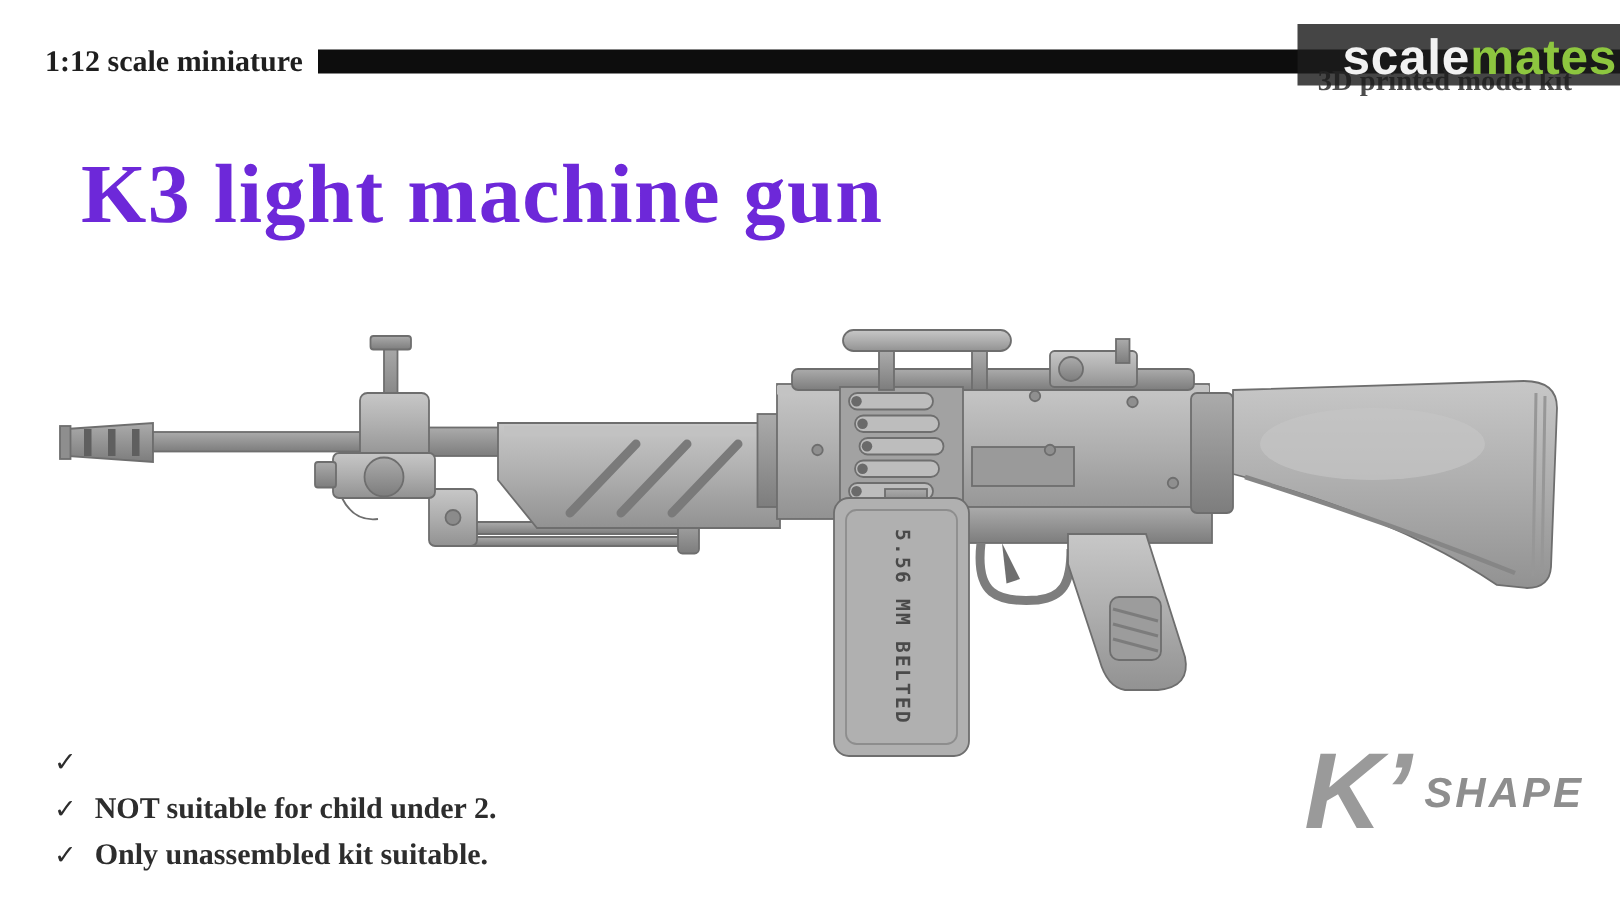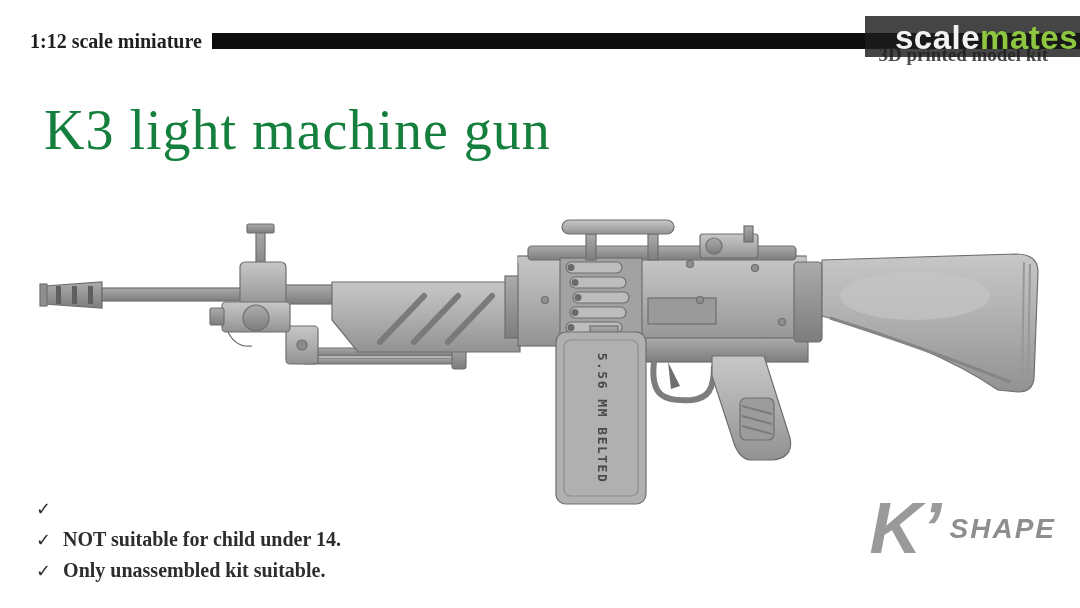--- a/index.html
+++ b/index.html
@@ -26,22 +26,22 @@
     position:absolute; top:16px; right:0; height:41px; z-index:6;
     padding:0 14px 0 30px; background:rgba(28,28,28,0.82);
     display:flex; align-items:flex-end;
     font-family:"Liberation Sans", sans-serif; font-weight:bold;
     font-size:33px; letter-spacing:0.5px;
   }
   .wm-scale { color:#f2f2f2; }
   .wm-mates { color:#8dc63f;margin-top:36px; }
   
   .title {
-    position:absolute; left:44px; top:60px;
-    font-size:56px; font-weight:normal; color:#15803d; letter-spacing:1px;
+    position:absolute; left:54px; top:60px;
+    font-size:56px; font-weight:bold; color:#6d28d9; letter-spacing:1px;
   }
   
   .gun-svg { position:absolute; left:0; top:0; width:1080px; height:608px; }
   
   .features { position:absolute; left:36px; top:493px; margin:0; padding:0; list-style:none; }
   .feature {
     display:flex; gap:12px; align-items:baseline;
     font-size:20px; font-weight:bold; color:#2d2d2d; line-height:31px;
   }
   .check { font-family:"DejaVu Sans", sans-serif; font-size:18px; color:#2d2d2d; }
@@ -173,21 +173,21 @@
 
     <text x="601" y="418" transform="rotate(90 601 418)" text-anchor="middle" dominant-baseline="middle" font-family="DejaVu Sans Mono, monospace" font-size="13" font-weight="bold" letter-spacing="1.5" fill="#4a4a4a">5.56 MM BELTED</text>
   </svg>
 
   <ul class="features">
     <li class="feature">
       <span class="check">✓</span>
     </li>
     <li class="feature">
       <span class="check">✓</span>
-      <span>NOT suitable for child under 14.</span>
+      <span>NOT suitable for child under 2.</span>
     </li>
     <li class="feature">
       <span class="check">✓</span>
       <span>Only unassembled kit suitable.</span>
     </li>
   </ul>
 
   <div class="brand">
     <span class="brand-k">K’</span>
     <span class="brand-text">

